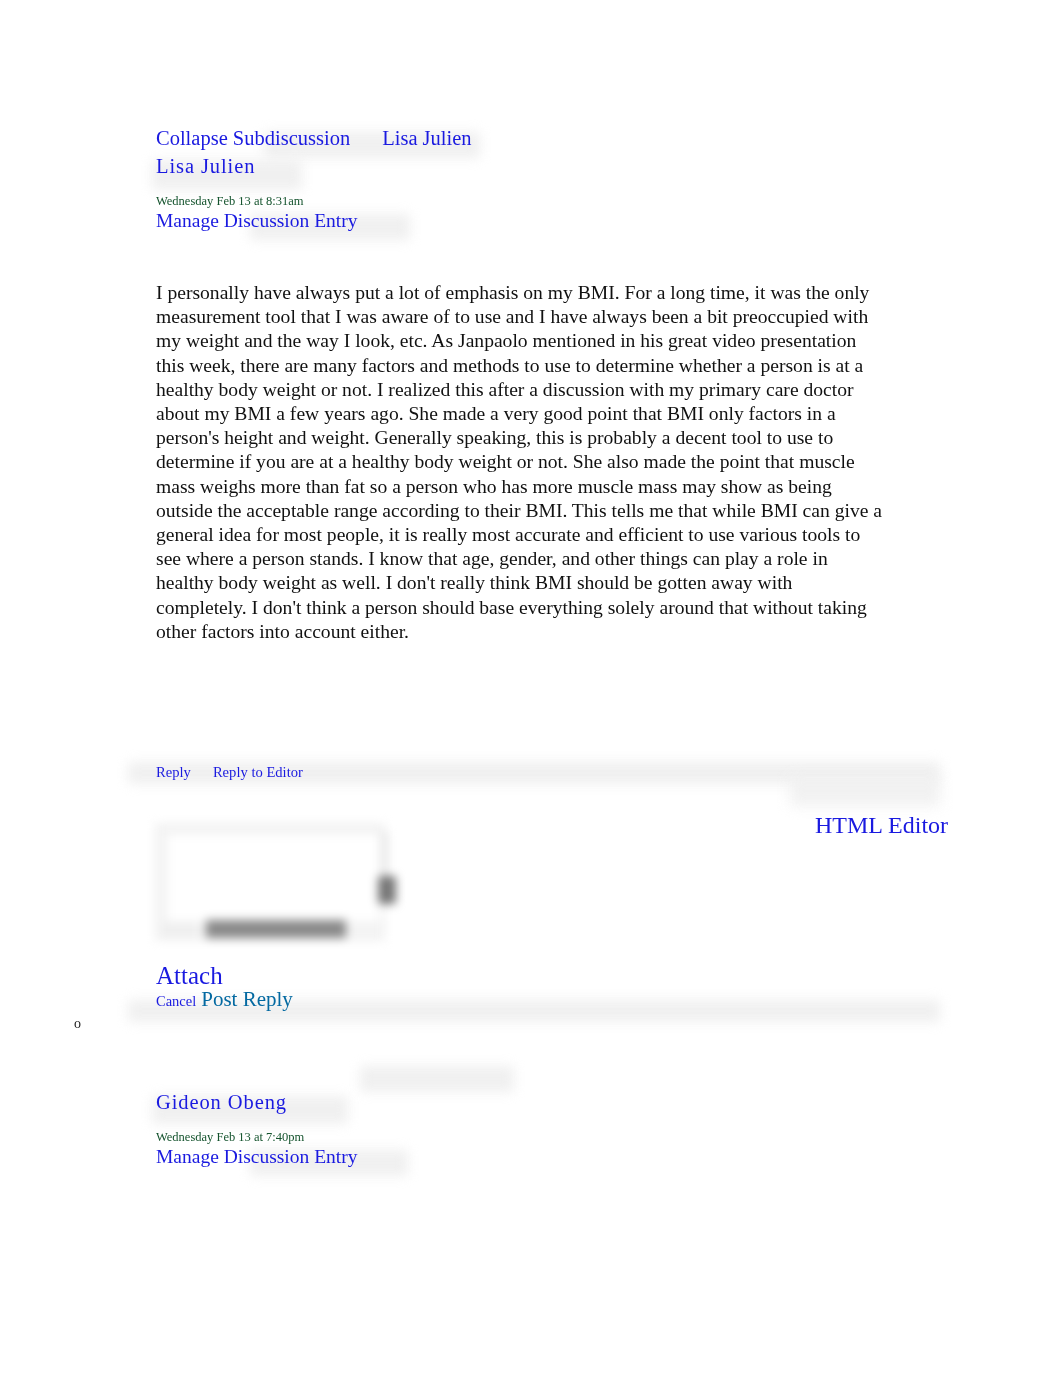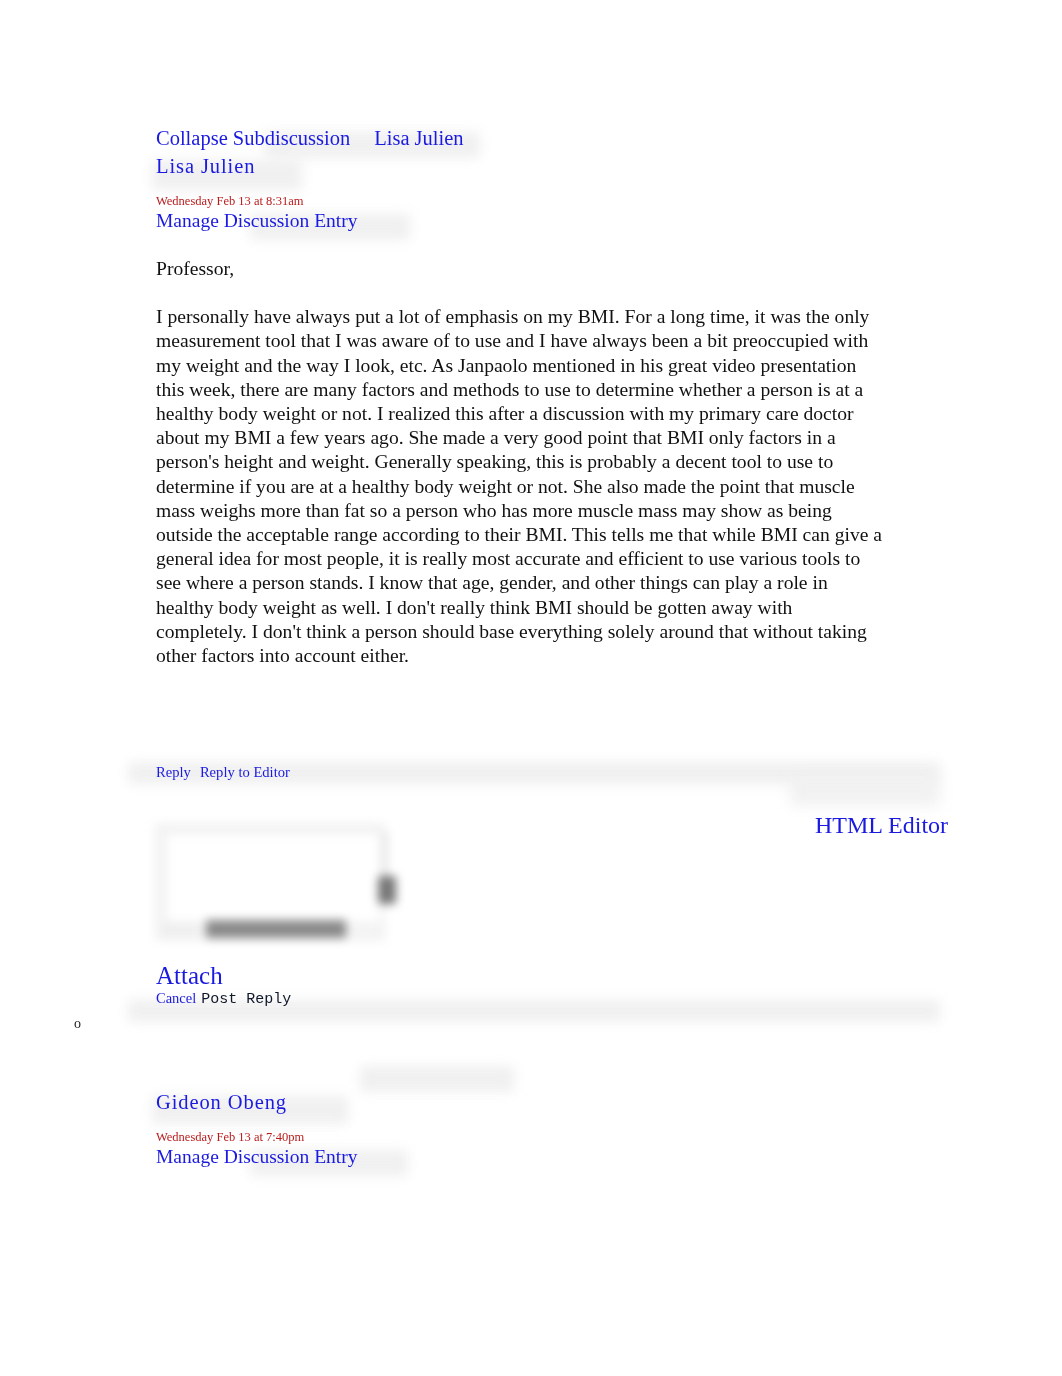--- a/index.html
+++ b/index.html
@@ -32,32 +32,32 @@
     cursor: pointer;
     white-space: nowrap;
   }
   .abs { position: absolute; }
 
   
   .collapse-row {
     font-size: 20.5px;
     line-height: 24px;
   }
-  .collapse-row .collapse-link { margin-right: 24px; }
+  .collapse-row .collapse-link { margin-right: 32px; }
 
   .author-name-big {
     font-size: 20.5px;
     line-height: 24px;
     letter-spacing: 0.9px;
   }
 
   .timestamp {
     font-size: 12.5px;
     line-height: 16px;
-    color: #b91c1c;
+    color: #14532d;
     font-family: "Liberation Serif", "DejaVu Serif", serif;
     white-space: nowrap;
   }
 
   .manage-entry {
     font-size: 19.5px;
     line-height: 24px;
   }
 
   
@@ -68,21 +68,21 @@
     width: 726px;
   }
   .body-copy p { margin: 0; }
   .para-gap { height: 24px; }
 
   
   .reply-row {
     font-size: 14.6px;
     line-height: 18px;
   }
-  .reply-row .r1 { margin-right: 9px; }
+  .reply-row .r1 { margin-right: 22px; }
 
   .html-editor {
     font-size: 24px;
     line-height: 25px;
     margin-top: 34px;
   }
 
   
   .smudge {
     position: absolute;
@@ -152,24 +152,24 @@
 
   .attach-link {
     font-size: 25px;
     line-height: 23px;
   }
   .cancel-link {
     font-size: 14.5px;
     line-height: 18px;
   }
   .post-reply {
-    font-size: 15px;
+    font-size: 21px;
     line-height: 25px;
-    color: #0f172a;
-    font-family: Liberation Mono, monospace;
+    color: #0369a1;
+    font-family: Liberation Serif, serif;
     white-space: nowrap;
   }
 
   .outline-bullet {
     font-size: 14px;
     line-height: 16px;
     color: #222222;
     font-family: "Liberation Serif", "DejaVu Serif", serif;
   }
 </style>
@@ -192,21 +192,20 @@
     <span class="link collapse-link">Collapse Subdiscussion</span><span class="link">Lisa Julien</span>
   </div>
 
   <div class="abs link author-name-big" style="left:156px; top:154px;">Lisa Julien</div>
 
   <div class="abs timestamp" style="left:156px; top:193px;">Wednesday Feb 13 at 8:31am</div>
 
   <div class="abs link manage-entry" style="left:156px; top:209px;">Manage Discussion Entry</div>
 
   <div class="abs body-copy" style="left:156px; top:257px;">
-    <p>Professor,</p>
     <div class="para-gap"></div>
     <p>I personally have always put a lot of emphasis on my BMI. For a long time, it was the only measurement tool that I was aware of to use and I have always been a bit preoccupied with my weight and the way I look, etc. As Janpaolo mentioned in his great video presentation this week, there are many factors and methods to use to determine whether a person is at a healthy body weight or not. I realized this after a discussion with my primary care doctor about my BMI a few years ago. She made a very good point that BMI only factors in a person's height and weight. Generally speaking, this is probably a decent tool to use to determine if you are at a healthy body weight or not. She also made the point that muscle mass weighs more than fat so a person who has more muscle mass may show as being outside the acceptable range according to their BMI. This tells me that while BMI can give a general idea for most people, it is really most accurate and efficient to use various tools to see where a person stands. I know that age, gender, and other things can play a role in healthy body weight as well. I don't really think BMI should be gotten away with completely. I don't think a person should base everything solely around that without taking other factors into account either.</p>
     <div class="para-gap"></div>
   </div>
 
   <div class="abs reply-row" style="left:156px; top:763px;">
     <span class="link r1">Reply</span><span class="link">Reply to Editor</span>
   </div>
 
   <div class="abs link html-editor" style="left:815px; top:779px;">HTML Editor</div>

